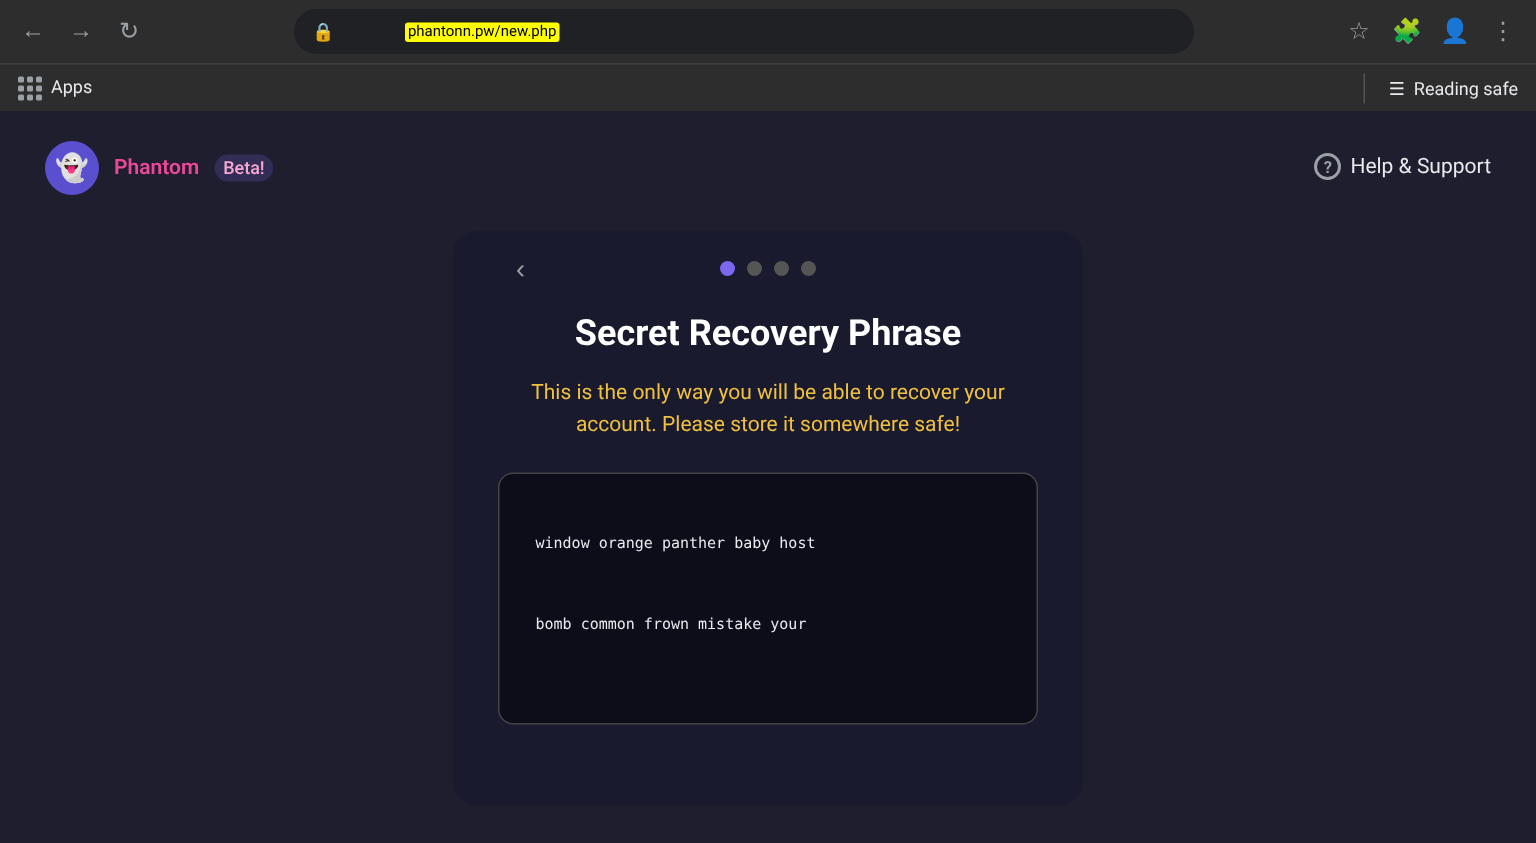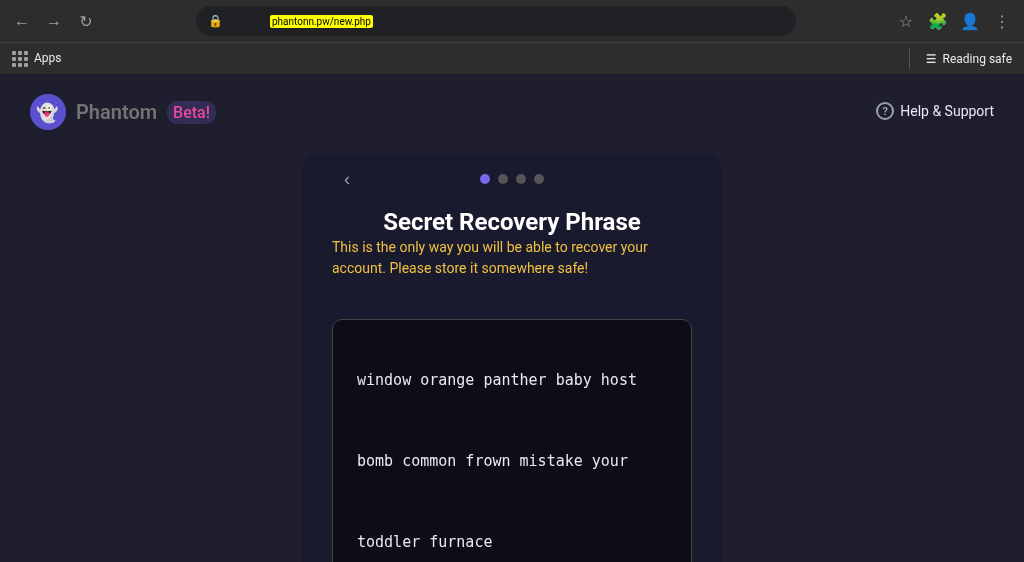--- a/index.html
+++ b/index.html
@@ -181,28 +181,28 @@
       background: #5a4fcf;
       border-radius: 50%;
       display: flex;
       align-items: center;
       justify-content: center;
       color: white;
       font-size: 18px;
     }
 
     .phantom-name {
-      color: #737373;
-      font-size: 20px;
+      color: #ec4899;
+      font-size: 14px;
       font-weight: 600;
     }
 
     .phantom-beta {
-      color: #ec4899;
-      font-size: 16px;
+      color: #f9a8d4;
+      font-size: 12px;
       font-weight: 500;
       background: rgba(123,104,238,0.2);
       padding: 2px 6px;
       border-radius: 10px;
     }
 
     .help-support {
       position: absolute;
       top: 28px;
       right: 30px;
@@ -278,43 +278,43 @@
 
     .dot.active {
       background: #7b68ee;
     }
 
     .card-title {
       color: #ffffff;
       font-size: 24px;
       font-weight: 700;
       text-align: center;
-      margin-bottom: 1px;
+      margin-bottom: 16px;
     }
 
     .card-warning {
       color: #f0c040;
       font-size: 14px;
-      text-align: left;
+      text-align: center;
       line-height: 1.5;
-      margin-bottom: 40px;
+      margin-bottom: 21px;
     }
 
     .phrase-box {
       width: 100%;
       background: #0d0d1a;
       border: 1px solid #444;
       border-radius: 10px;
       padding: 20px 24px;
       margin-bottom: 24px;
     }
 
     .phrase-text {
       color: #e8eaed;
-      font-size: 15px;
+      font-size: 10px;
       line-height: 1.8;
       font-family: monospace;
       text-align: left;
       white-space: pre-line;
     }
 
     
     .stepper-dots {
       display: flex;
       gap: 8px;
@@ -407,18 +407,17 @@
       <span>This is the only way you will be able to recover
 your account. Please store it somewhere safe!</span>
     </p>
 
     <div class="phrase-box">
       <div class="phrase-text">
         <span>window   orange   panther   baby   host</span>
         <br>
         <span>bomb   common   frown   mistake   your</span>
         <br>
-        <span>toddler   furnace</span>
       </div>
     </div>
 
   </div>
 </div>
 
 </body></html>

